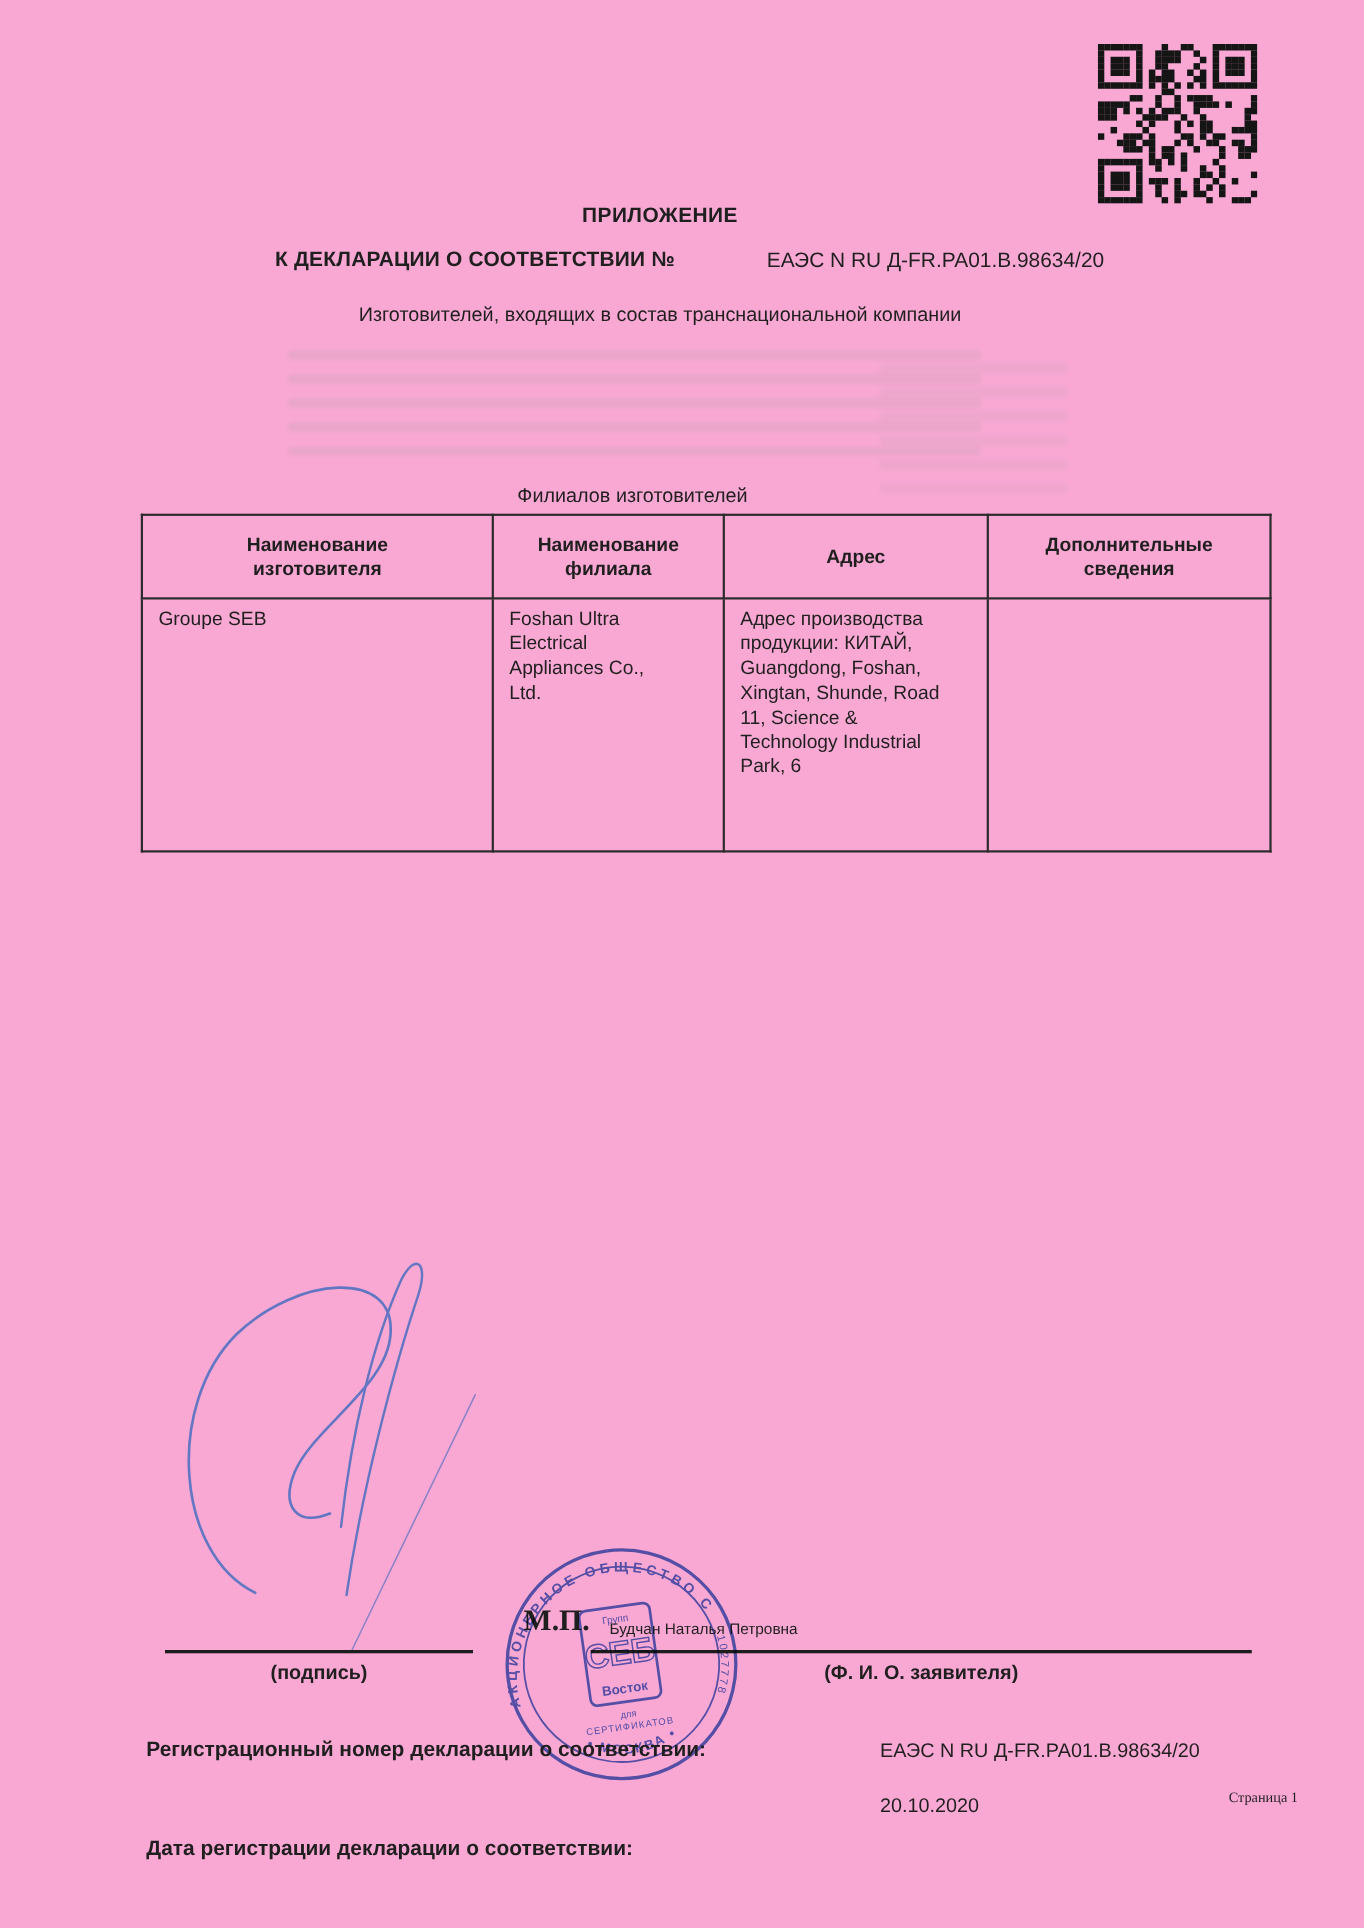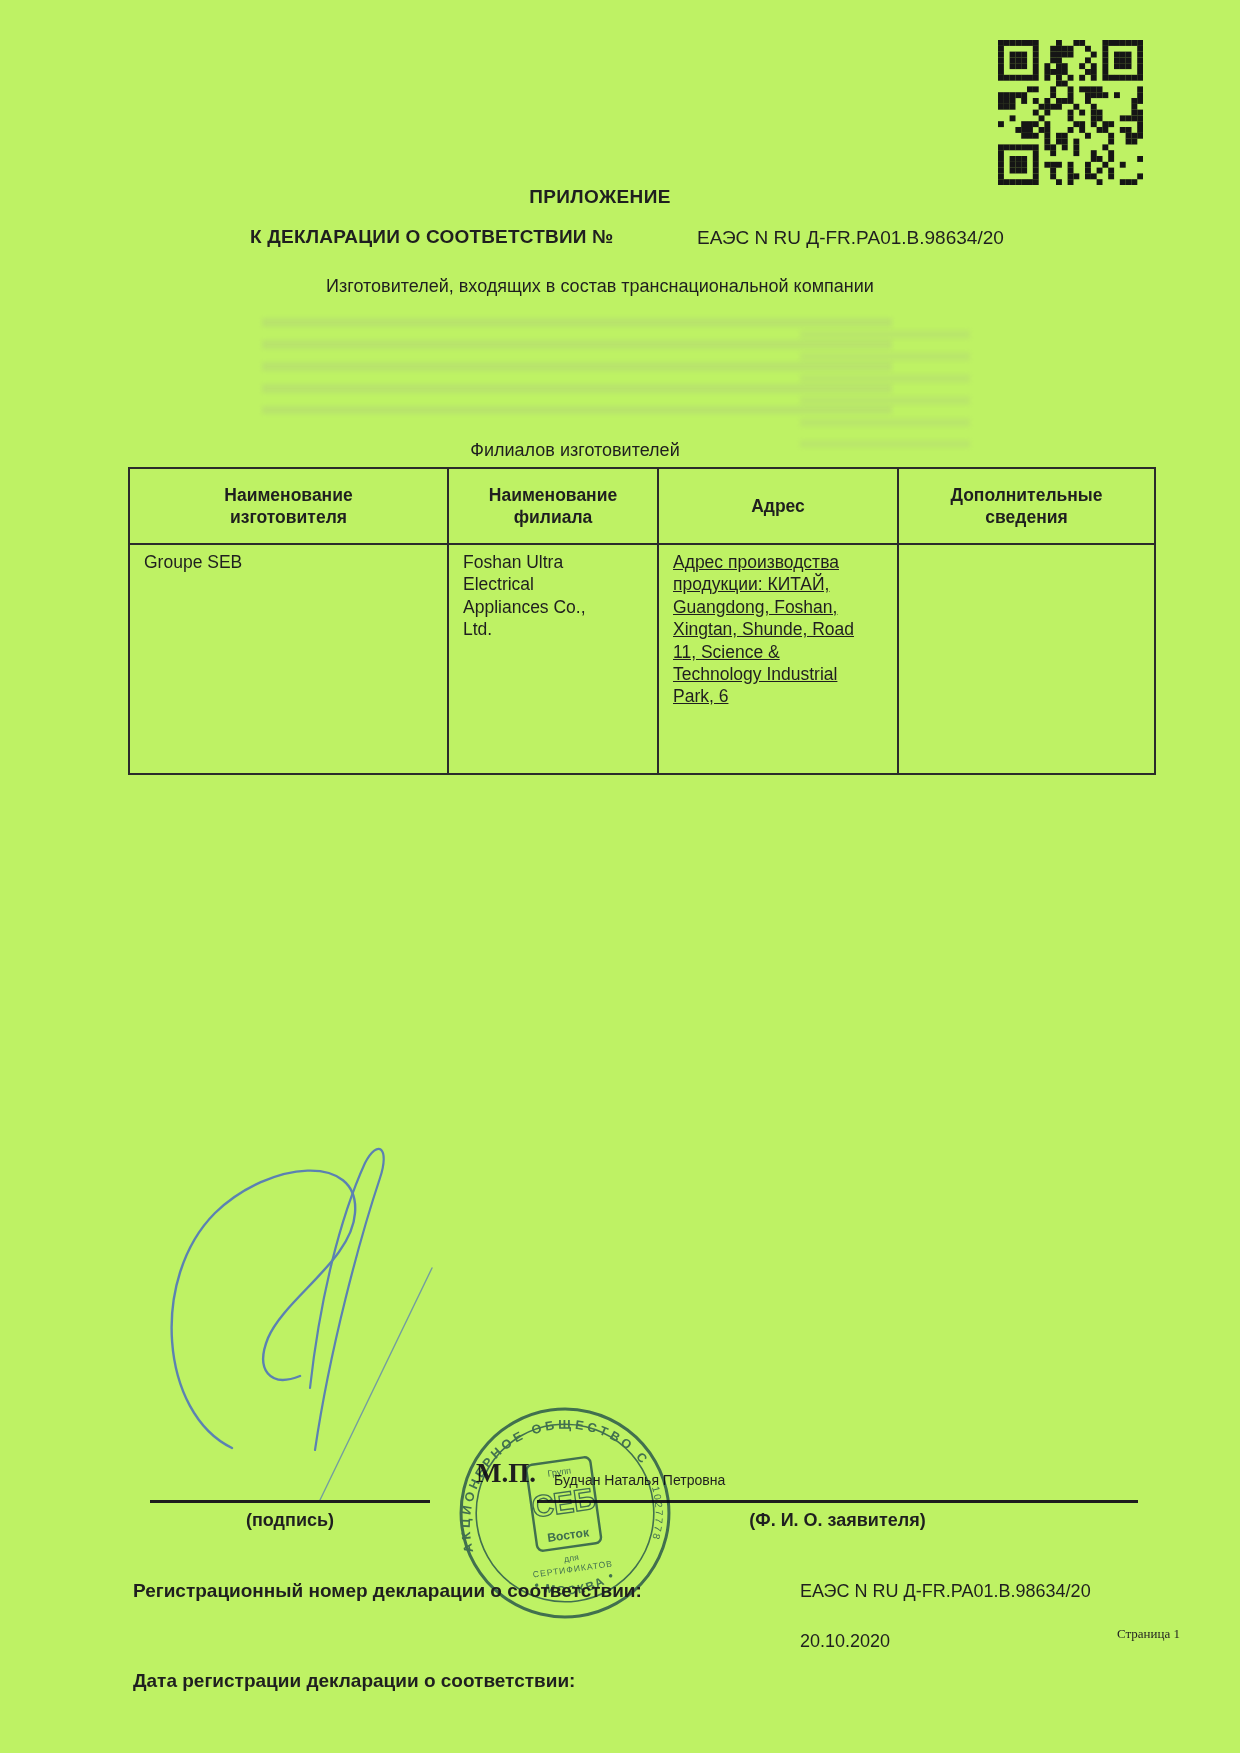--- a/index.html
+++ b/index.html
@@ -1,20 +1,20 @@
 <!DOCTYPE html>
 <html lang="ru"><head>
 <meta charset="utf-8">
 <style>
   html,body{margin:0;padding:0;background:#e8e8e6;}
   .page{
     position:relative;
     width:1240px;height:1753px;
     margin:0 auto;
-    background:#bef264;
+    background:#f9a8d4;
     font-family:"Liberation Sans", sans-serif;
     color:#1f1f1f;
     overflow:hidden;
     box-shadow:0 0 8px rgba(0,0,0,.25);
   }
   .abs{position:absolute;}
 
   
   .doc-title{left:130px;top:186px;width:940px;font-size:19px;font-weight:bold;letter-spacing:.4px;text-align:center;}
   .decl-label{left:250px;top:226px;font-size:19px;font-weight:bold;letter-spacing:.2px;}
@@ -40,21 +40,21 @@
     font-size:17.5px;
     padding:6px 12px 10px 14px;
     line-height:1.28;
   }
   table.main th{
     vertical-align:middle;text-align:center;
     font-weight:bold;height:62px;padding:6px 8px;
   }
   table.main .row-body td{height:212px;}
   .cell-narrow{display:inline-block;max-width:152px;text-align:left;}
-  .cell-addr{display:inline-block;max-width:198px;text-align:left;text-decoration:underline;}
+  .cell-addr{display:inline-block;max-width:198px;text-align:left;}
   th .hw{display:inline-block;max-width:210px;}
 
   
   .sig-svg{left:120px;top:1118px;}
   .line{background:#1d1d1d;height:3px;}
   .line-left{left:150px;top:1500px;width:280px;}
   .line-right{left:537px;top:1500px;width:601px;}
   .cap-sign{left:150px;top:1510px;width:280px;font-size:18px;font-weight:bold;text-align:center;}
   .cap-fio{left:537px;top:1510px;width:601px;font-size:18px;font-weight:bold;text-align:center;}
   .mp{left:476px;top:1458px;font-size:27px;font-weight:bold;font-family:Liberation Serif, serif;}

